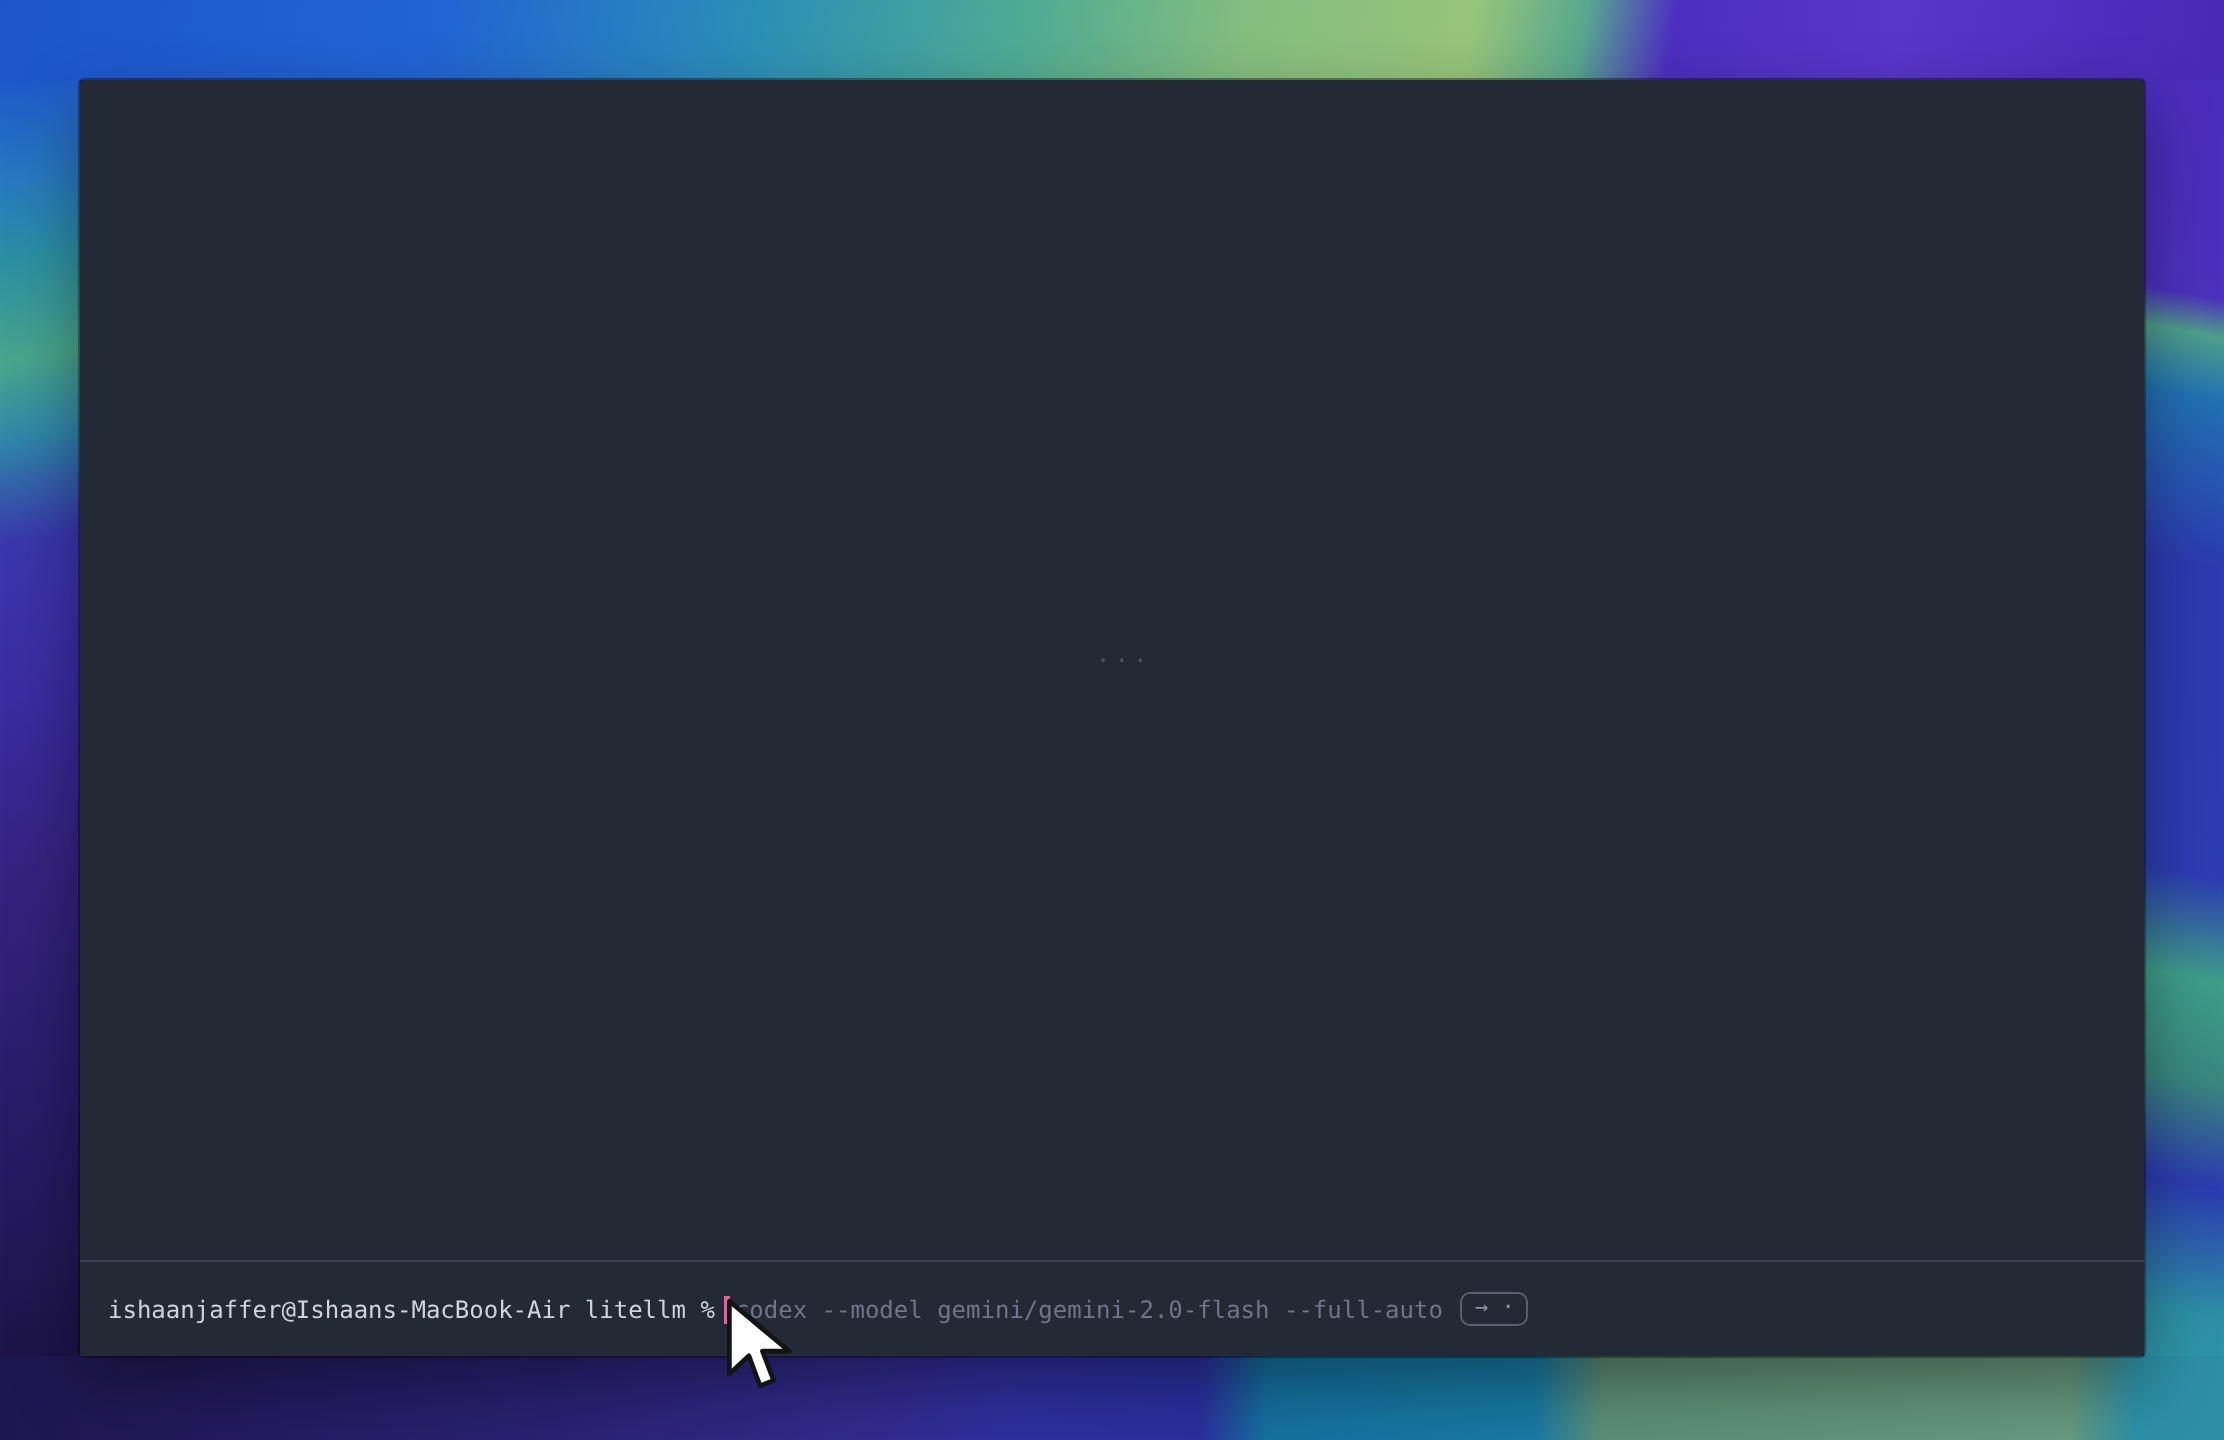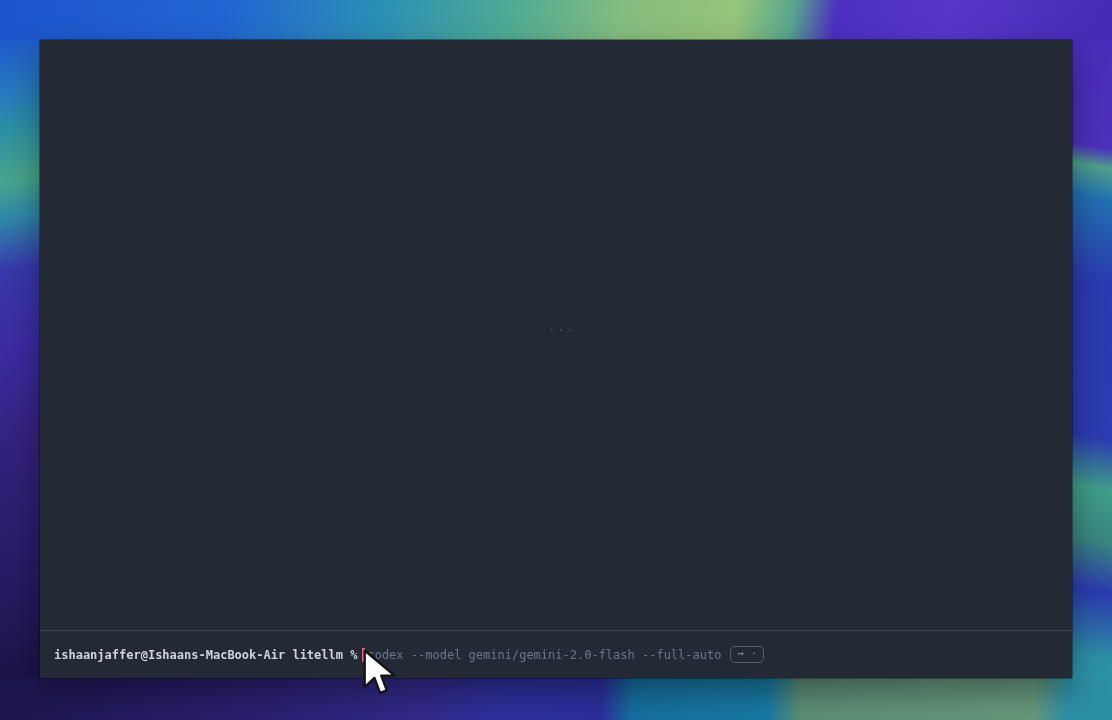--- a/index.html
+++ b/index.html
@@ -72,21 +72,21 @@
     flex: 0 0 47px;
     display: flex;
     align-items: center;
     padding-left: 14px;
     font-size: 12px;
     line-height: 16px;
     white-space: pre;
   }
   .prompt-text {
     color: var(--prompt-text, #ced4df);
-    font-weight: bold;
+    font-weight: normal;
   }
   .caret {
     display: inline-block;
     width: 3px; height: 14px;
     margin-left: 5px; margin-right: 2px;
     background: var(--caret, #ec5f9f);
   }
   .suggestion-text {
     color: var(--suggestion-text, #6e7689);
   }

